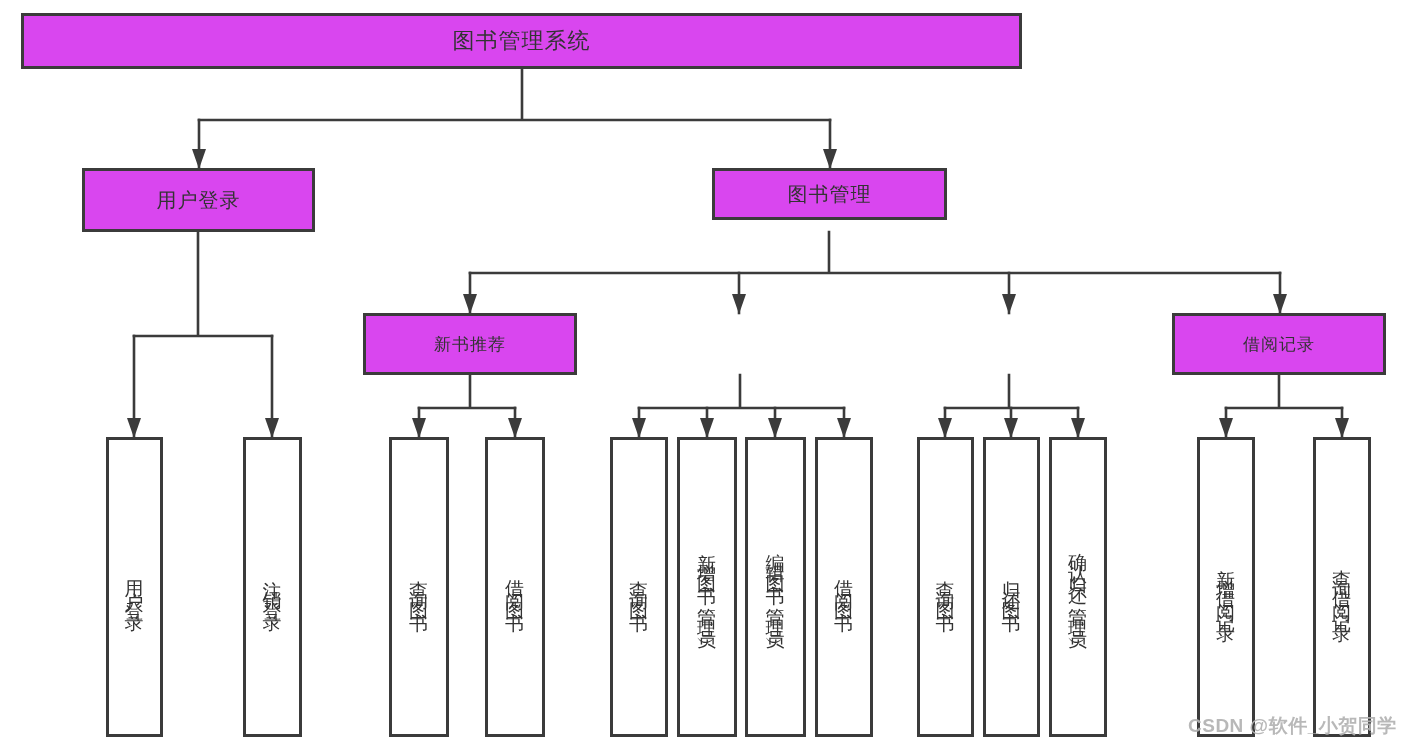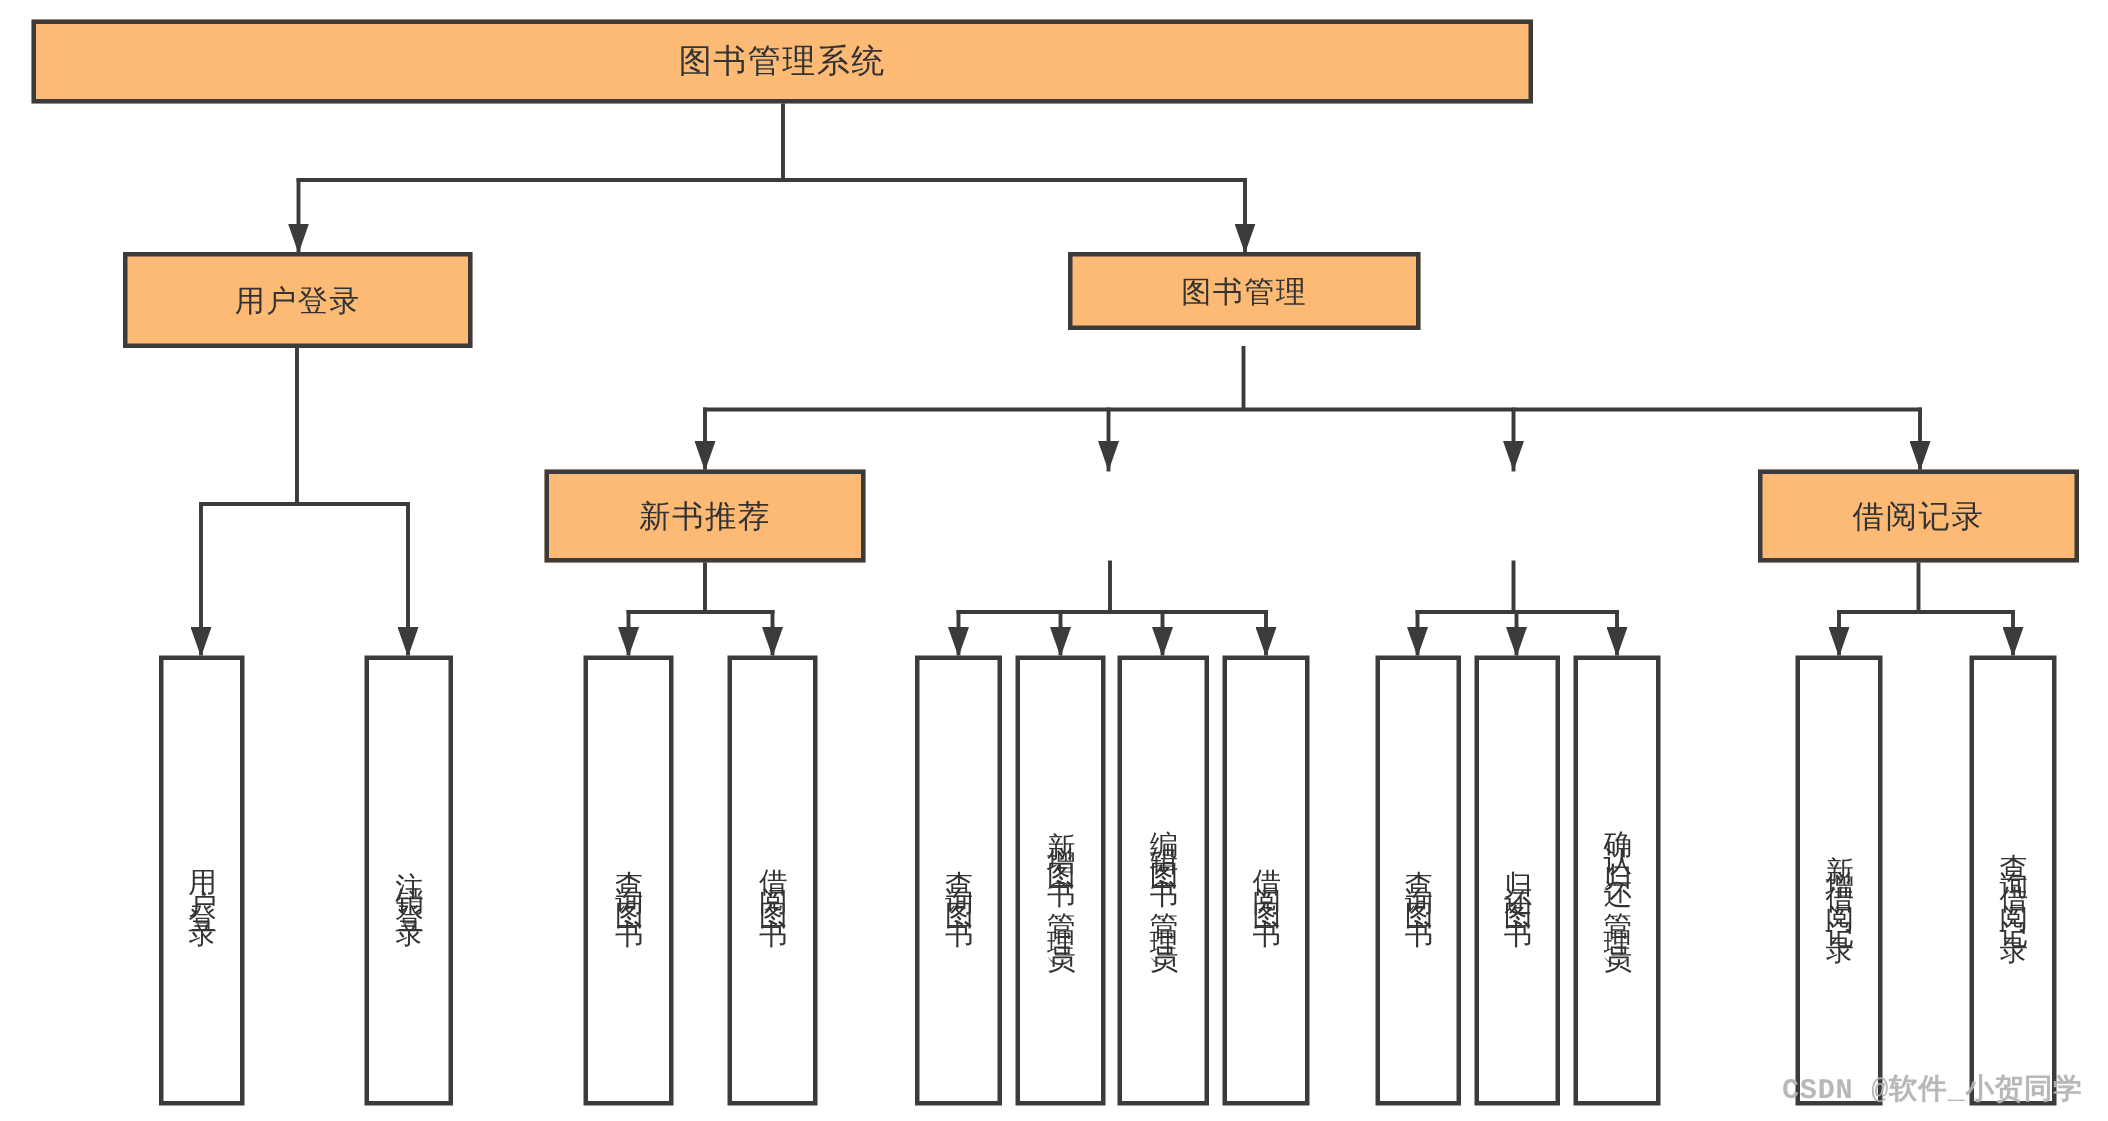--- a/index.html
+++ b/index.html
@@ -19,31 +19,31 @@
   }
   .wire {
     fill: none;
     stroke: #3b3b3b;
     stroke-width: 2.6;
     stroke-linecap: square;
   }
   .node {
     position: absolute;
     box-sizing: border-box;
-    background: #fdba74;
+    background: #d946ef;
     border: 3px solid #3b3b3b;
     display: flex;
     align-items: center;
     justify-content: center;
     text-align: center;
     z-index: 2;
   }
   .node.root { font-size: 22px; letter-spacing: 1px; }
   .node.l1   { font-size: 20px; letter-spacing: 1px; }
-  .node.mid  { font-size: 21px; letter-spacing: 1px; }
+  .node.mid  { font-size: 17px; letter-spacing: 1px; }
   .leaf {
     position: absolute;
     box-sizing: border-box;
     top: 437px;
     height: 300px;
     background: #ffffff;
     border: 3px solid #3b3b3b;
     display: flex;
     align-items: center;
     justify-content: center;
@@ -61,21 +61,20 @@
     position: absolute;
     left: 1188px;
     top: 713px;
     font-size: 19px;
     font-weight: 600;
     letter-spacing: 0.5px;
     color: #b3b3b3;
     white-space: nowrap;
     z-index: 5;
     opacity: 0.92;
-    font-family: Liberation Mono, monospace;
   }
 </style>
 </head>
 <body>
 
 <div class="stage">
 
   <svg class="wires" width="1405" height="747" viewBox="0 0 1405 747" xmlns="http://www.w3.org/2000/svg">
     <defs>
       <marker id="arrow" viewBox="0 0 20 14" refX="19" refY="7" markerWidth="20" markerHeight="14" markerUnits="userSpaceOnUse" orient="auto">

